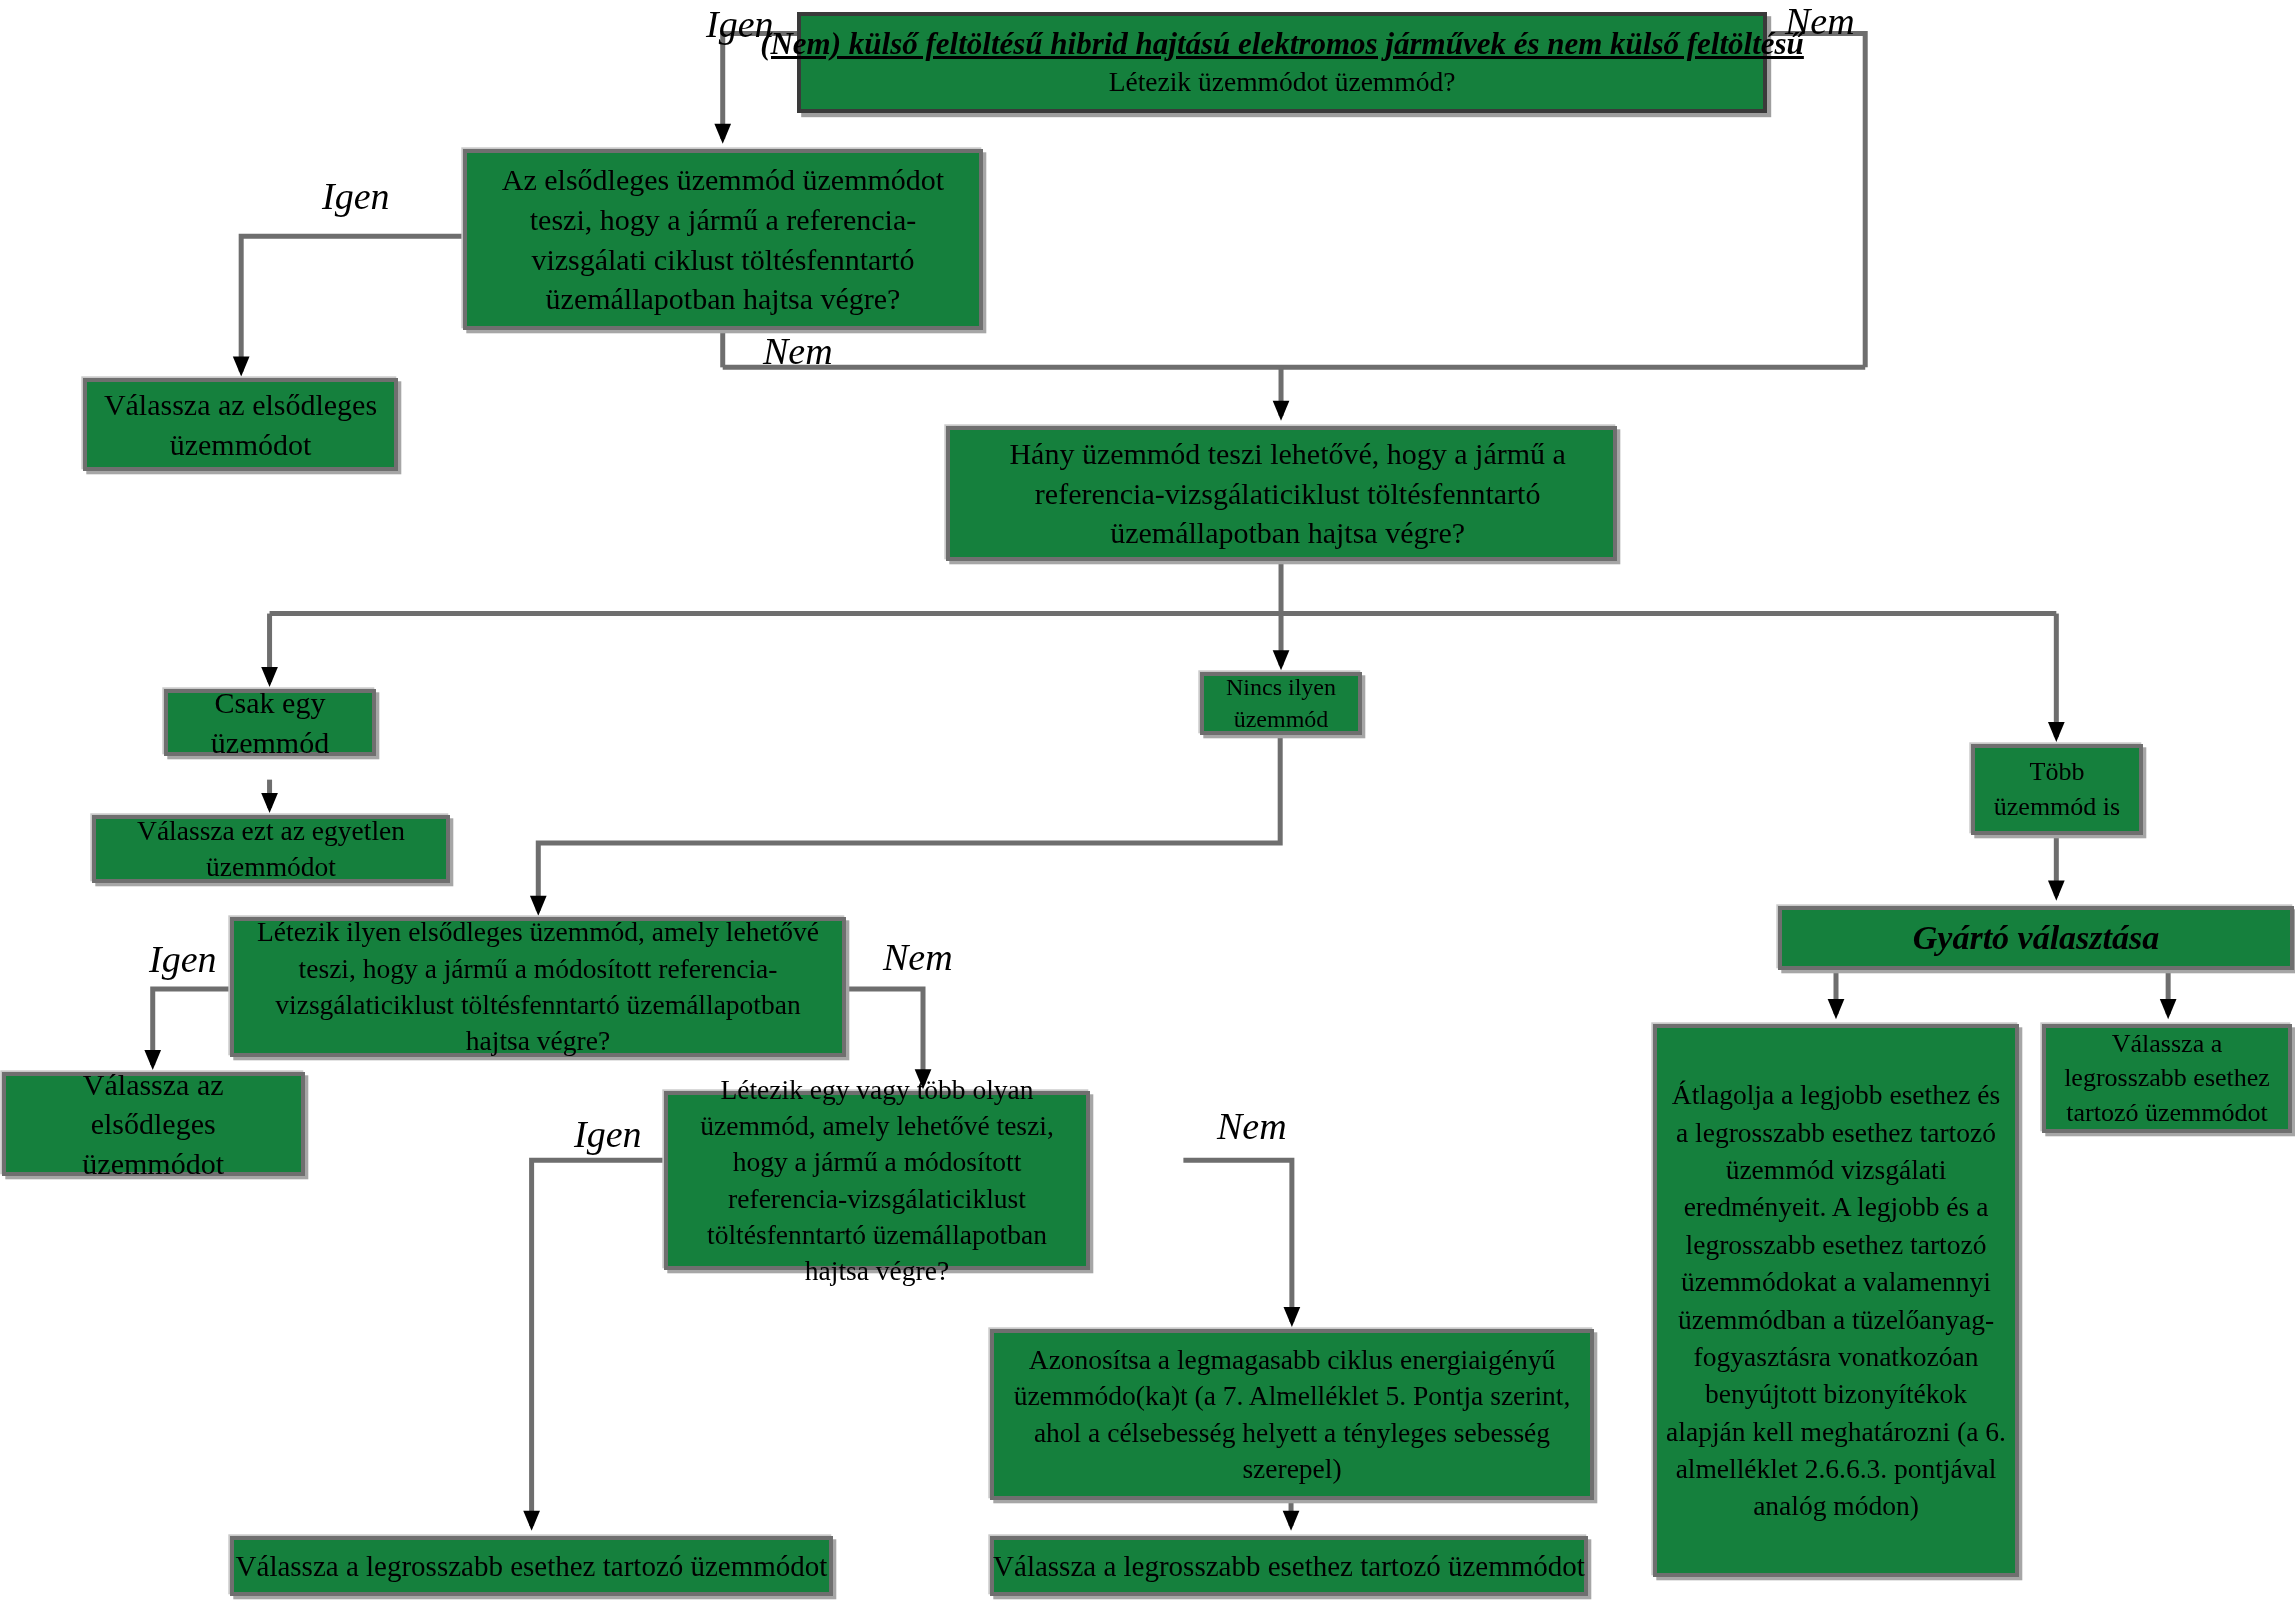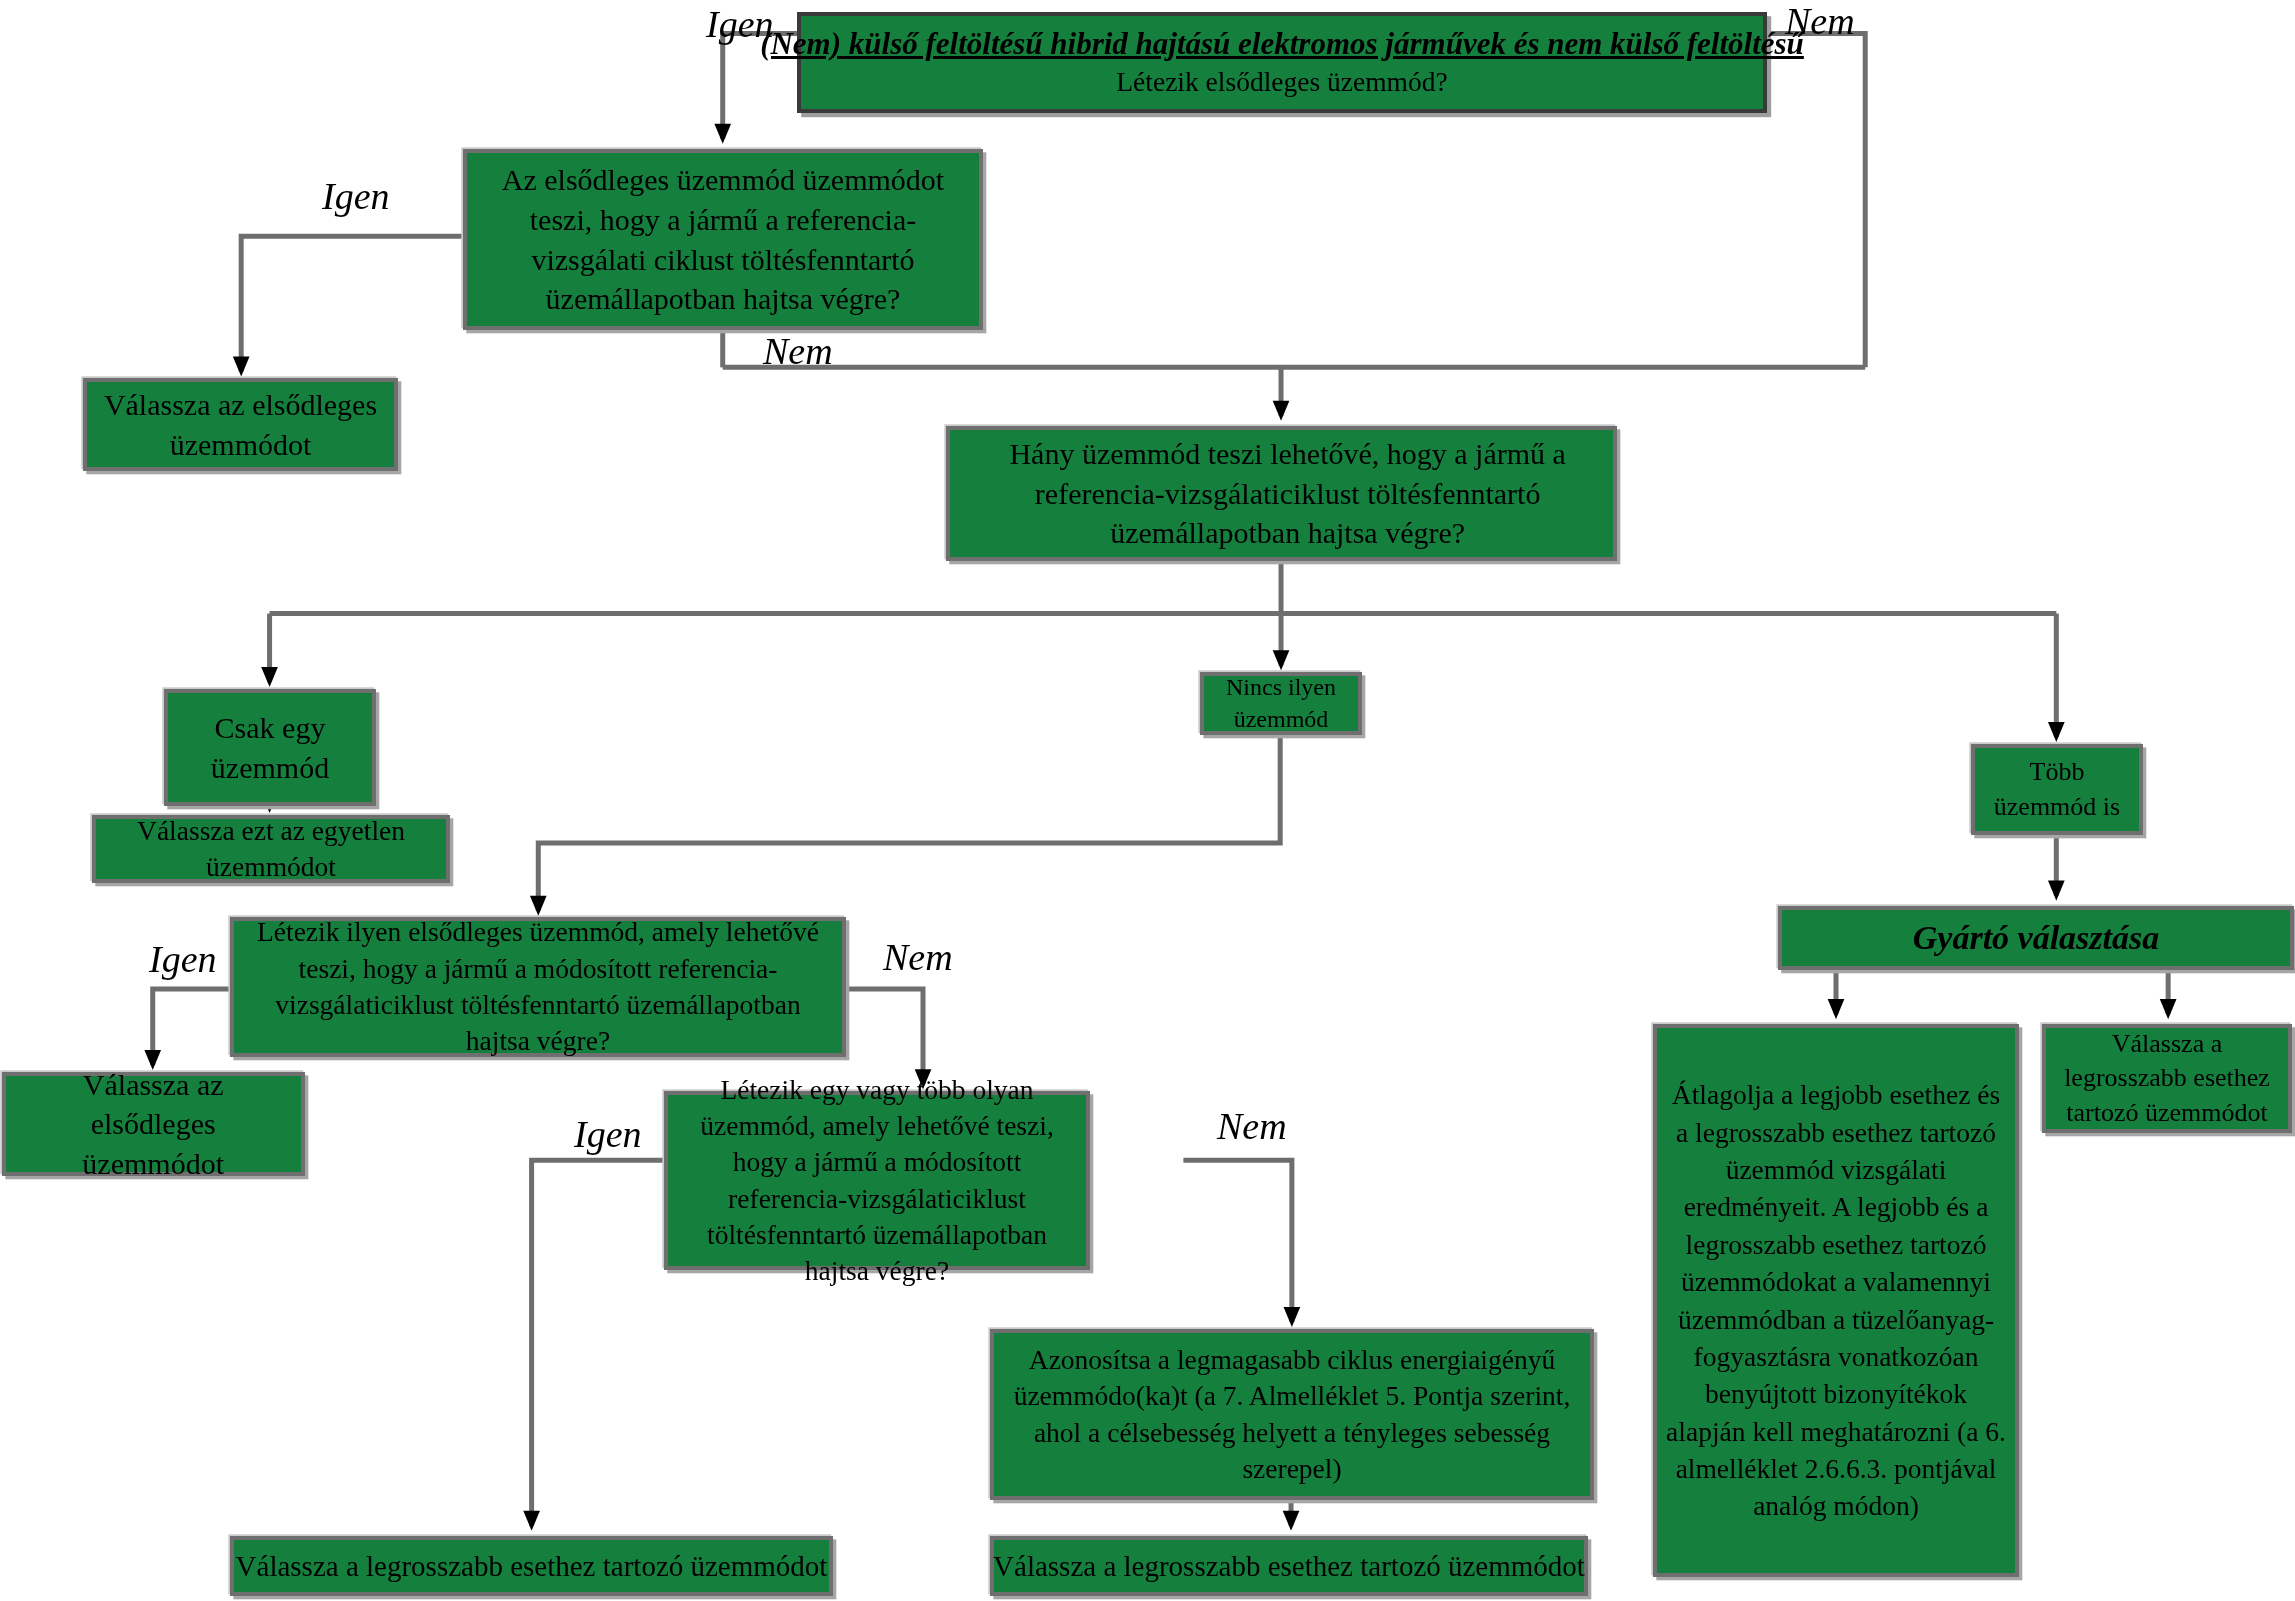--- a/index.html
+++ b/index.html
@@ -108,36 +108,36 @@
   <div class="edge-label" style="left:1785px;top:1.7px;">Nem</div>
   <div class="edge-label" style="left:322px;top:177px;">Igen</div>
   <div class="edge-label" style="left:763px;top:332px;">Nem</div>
   <div class="edge-label" style="left:149px;top:940px;">Igen</div>
   <div class="edge-label" style="left:883px;top:938px;">Nem</div>
   <div class="edge-label" style="left:574px;top:1115px;">Igen</div>
   <div class="edge-label" style="left:1217px;top:1107px;">Nem</div>
 
   <div class="node start" style="left:797px;top:11.7px;width:970px;height:101px;">
     <span class="title-em">(Nem) külső feltöltésű hibrid hajtású elektromos járművek és nem külső feltöltésű</span>
-    <span class="title-q">Létezik elsődleges üzemmód?</span>
+    <span class="title-q">Létezik üzemmódot üzemmód?</span>
   </div>
 
   <div class="node" style="left:463px;top:149px;width:520px;height:181px;font-size:30px;">
     <span>Az elsődleges üzemmód üzemmódot teszi, hogy a jármű a referencia-vizsgálati ciklust töltésfenntartó üzemállapotban hajtsa végre?</span>
   </div>
 
   <div class="node" style="left:83px;top:378px;width:315px;height:93px;font-size:30px;">
     <span>Válassza az elsődleges üzemmódot</span>
   </div>
 
   <div class="node" style="left:946px;top:426px;width:671px;height:135px;font-size:30px;padding-left:24px;">
     <span>Hány üzemmód teszi lehetővé, hogy a jármű a referencia-vizsgálaticiklust töltésfenntartó üzemállapotban hajtsa végre?</span>
   </div>
 
-  <div class="node" style="left:164px;top:689px;width:212px;height:117px;font-size:30px;">
+  <div class="node" style="left:164px;top:689px;width:212px;height:67px;font-size:30px;">
     <span>Csak egy üzemmód</span>
   </div>
 
   <div class="node fs33" style="left:92px;top:815px;width:358px;height:68px;">
     <span>Válassza ezt az egyetlen üzemmódot</span>
   </div>
 
   <div class="node fs29" style="left:1200px;top:672px;width:162px;height:63px;padding:1.7px 5px;">
     <span>Nincs ilyen üzemmód</span>
   </div>

